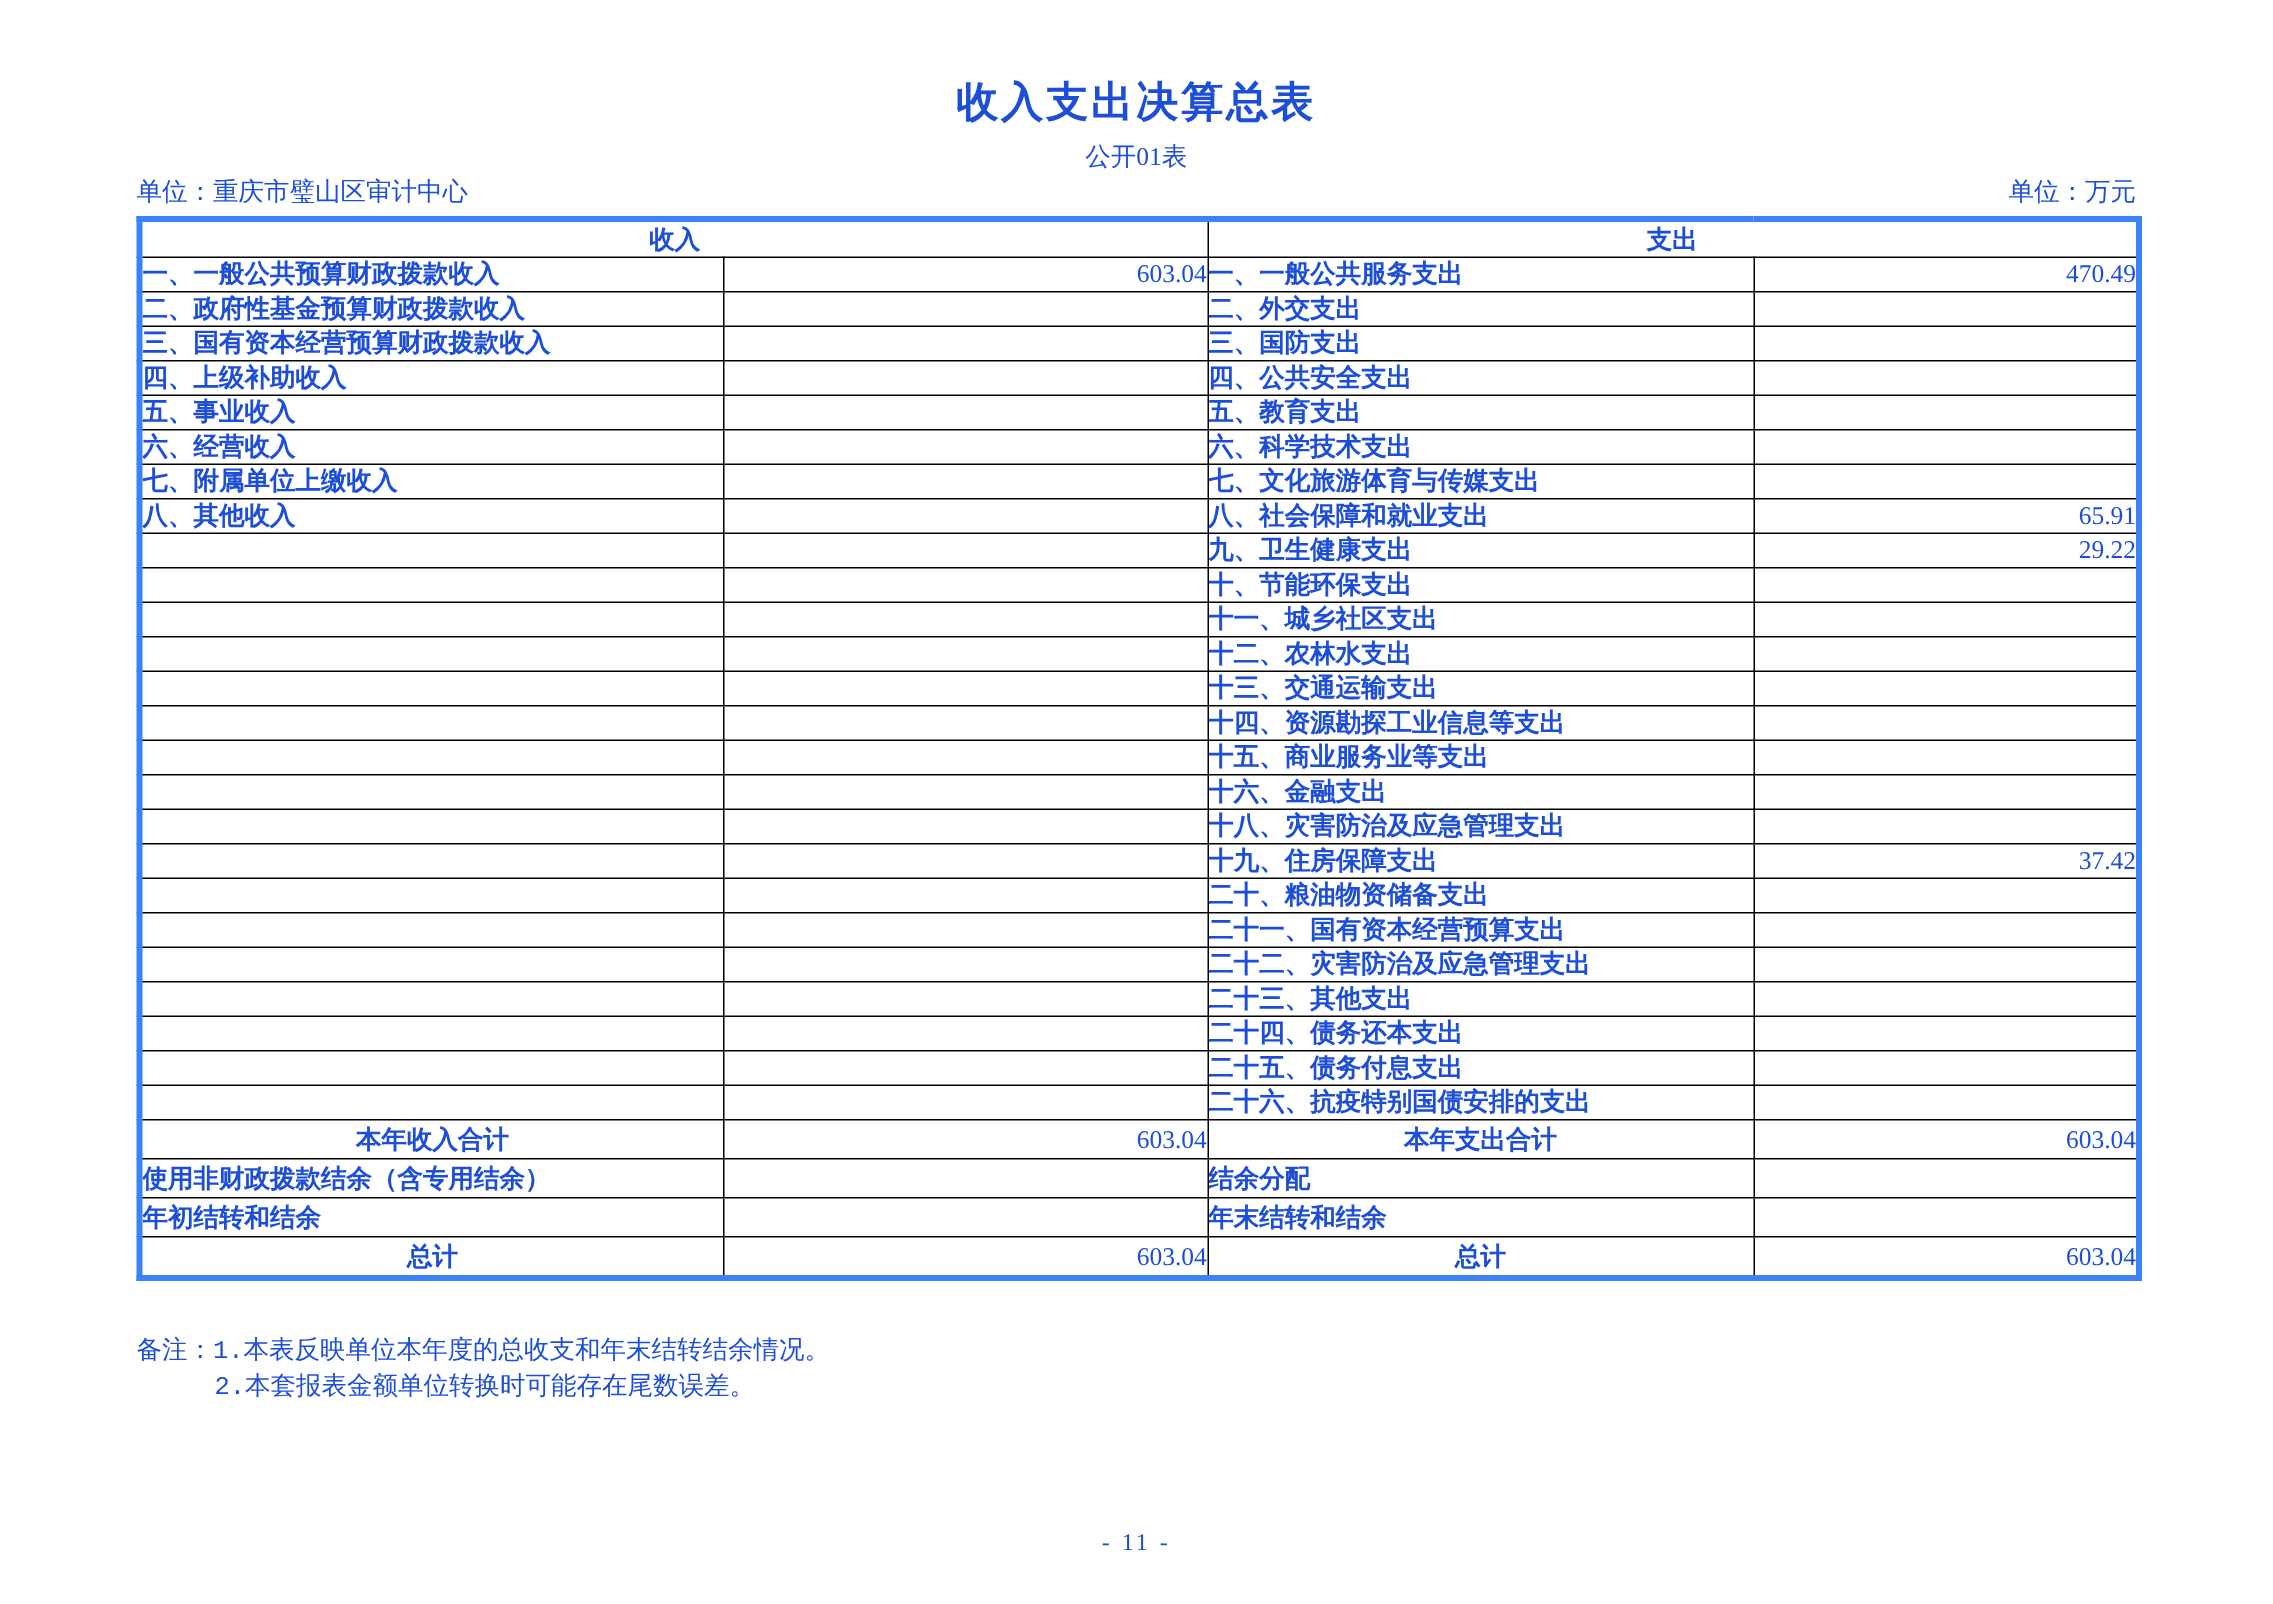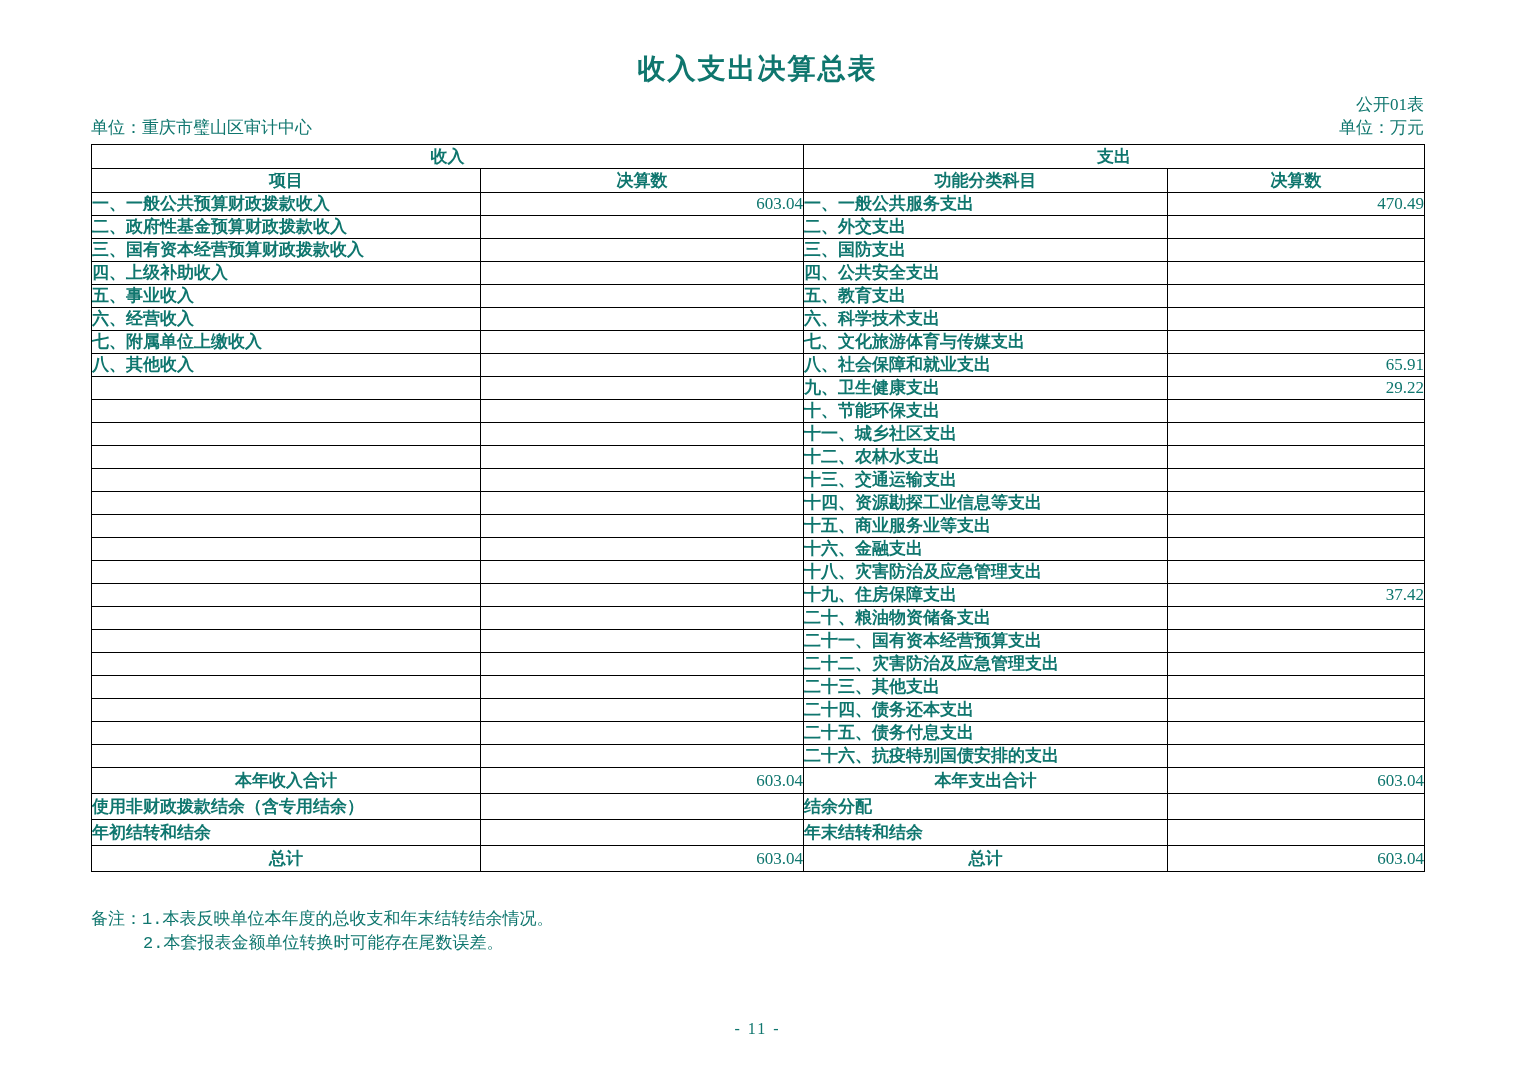--- a/index.html
+++ b/index.html
@@ -2,52 +2,52 @@
 <html><head>
 <meta charset="utf-8">
 <style>
   * { box-sizing: border-box; }
   html, body { margin: 0; padding: 0; background: #ffffff; }
   .page {
     position: relative;
     width: 1515px;
     height: 1069px;
     background: #ffffff;
-    color: #0f766e;
+    color: #1d4ed8;
     font-family: "Liberation Serif", "DejaVu Serif", serif;
     overflow: hidden;
   }
   .title {
     margin: 52px 0 0 0;
     text-align: center;
     font-size: 28px;
     font-weight: bold;
     line-height: 34px;
     letter-spacing: 2px;
   }
   .content { margin: 0 91px; }
   .table-code {
-    text-align: right;
+    text-align: center;
     font-size: 17px;
     line-height: 20px;
     margin-top: 9px;
   }
   .meta-row {
     display: flex;
     justify-content: space-between;
     font-size: 17px;
     line-height: 20px;
     margin-top: 3px;
     margin-bottom: 6px;
   }
   table.report {
     border-collapse: collapse;
     table-layout: fixed;
     width: 1333px;
-    border: 1px solid #3b82f6;
+    border: 4px solid #3b82f6;
   }
   table.report th, table.report td {
     border: 1px solid #000;
     overflow: hidden;
     white-space: nowrap;
     padding: 0;
   }
   thead th {
     font-weight: bold;
     font-size: 17px;
@@ -97,26 +97,20 @@
         <col style="width:389px">
         <col style="width:323px">
         <col style="width:364px">
         <col style="width:257px">
       </colgroup>
       <thead>
         <tr class="section-row">
           <th colspan="2">收入</th>
           <th colspan="2">支出</th>
         </tr>
-        <tr class="colhead-row">
-          <th>项目</th>
-          <th>决算数</th>
-          <th>功能分类科目</th>
-          <th>决算数</th>
-        </tr>
       </thead>
       <tbody id="table-body">
           <tr>
             <td class="label">一、一般公共预算财政拨款收入</td>
             <td class="num">603.04</td>
             <td class="label">一、一般公共服务支出</td>
             <td class="num">470.49</td>
           </tr>
           <tr>
             <td class="label">二、政府性基金预算财政拨款收入</td>

